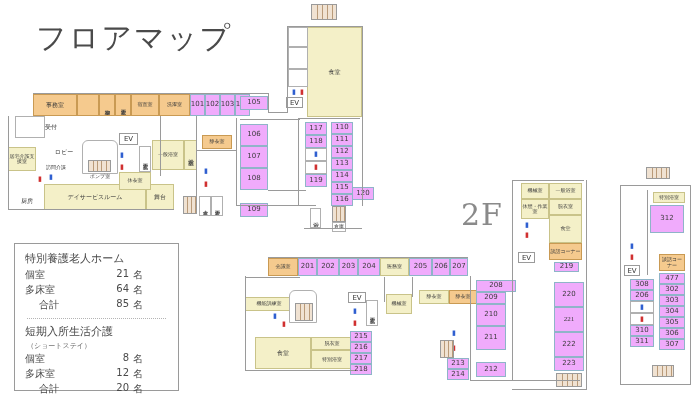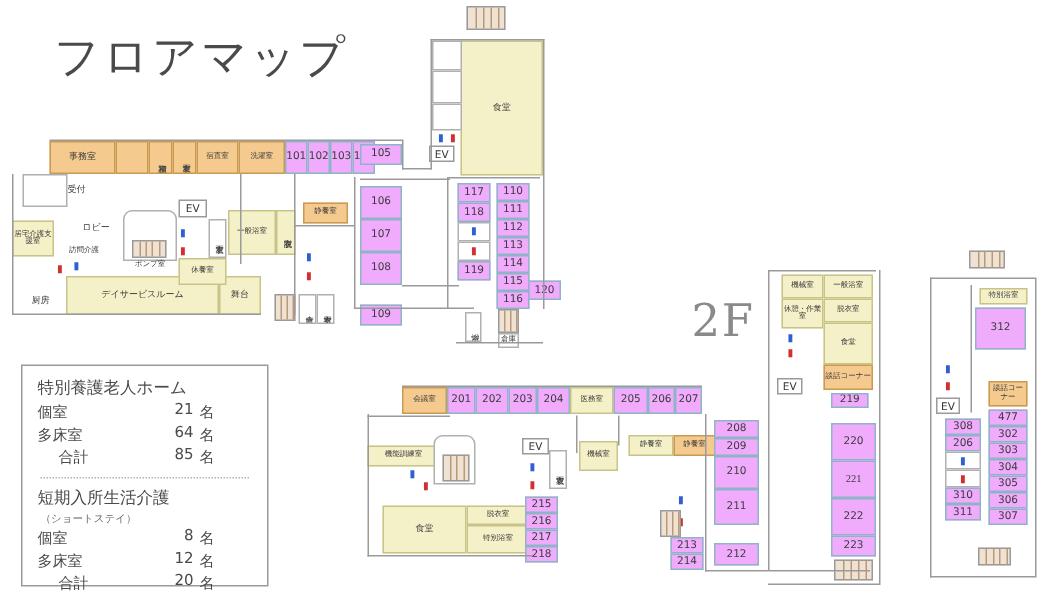--- a/index.html
+++ b/index.html
@@ -372,21 +372,21 @@
   <div class="ico m" style="left:452px;top:330px;">▮</div>
   <div class="ico w" style="left:452px;top:345px;">▮</div>
 
   <div class="rm blue" style="left:447px;top:358px;width:22px;height:11px;">
       <span class="num">213</span>
     </div>
   <div class="rm blue" style="left:447px;top:369px;width:22px;height:11px;">
       <span class="num">214</span>
     </div>
 
-  <div class="rm blue" style="left:476px;top:280px;width:30px;height:12px;">
+  <div class="rm blue" style="left:476px;top:280px;width:40px;height:12px;">
       <span class="num">208</span>
     </div>
   <div class="rm blue" style="left:476px;top:292px;width:30px;height:12px;">
       <span class="num">209</span>
     </div>
   <div class="rm blue" style="left:476px;top:304px;width:30px;height:22px;">
       <span class="num">210</span>
     </div>
   <div class="rm blue" style="left:476px;top:326px;width:30px;height:24px;">
       <span class="num">211</span>

